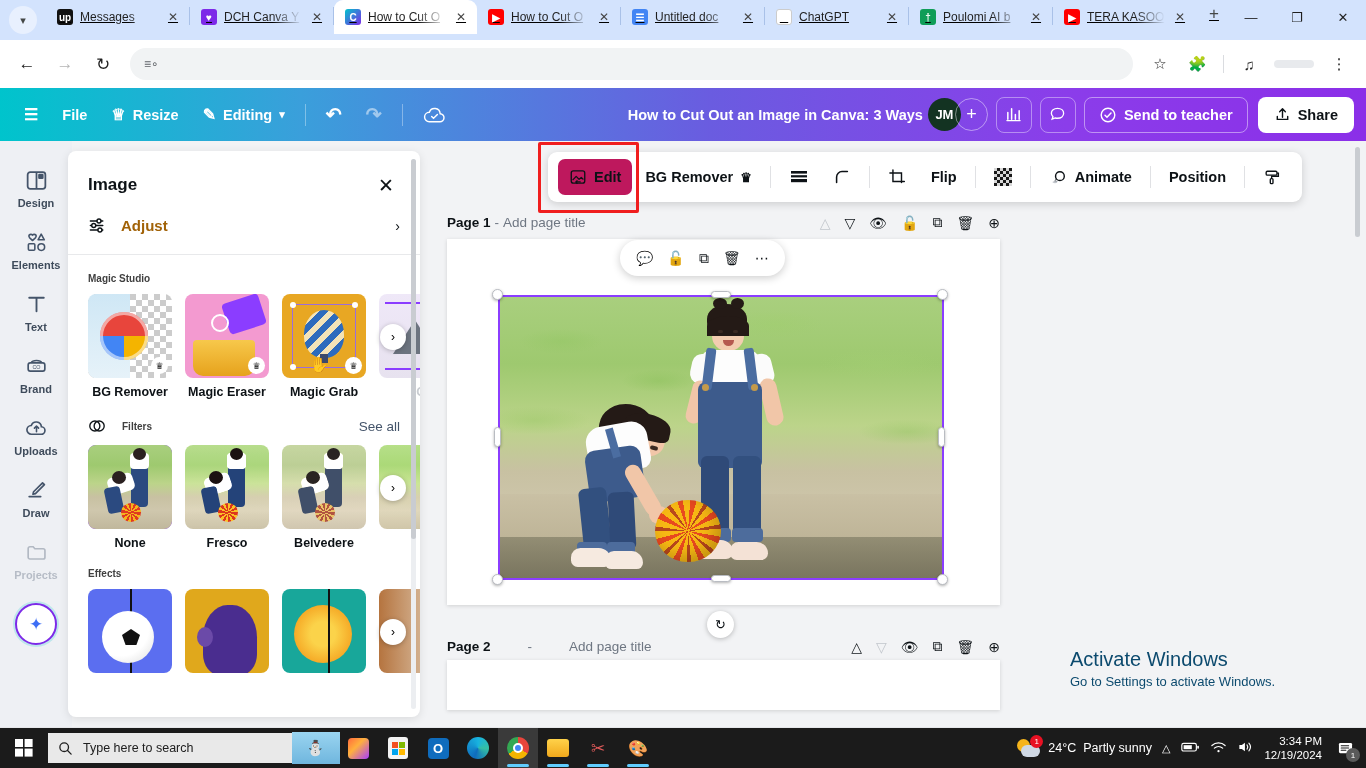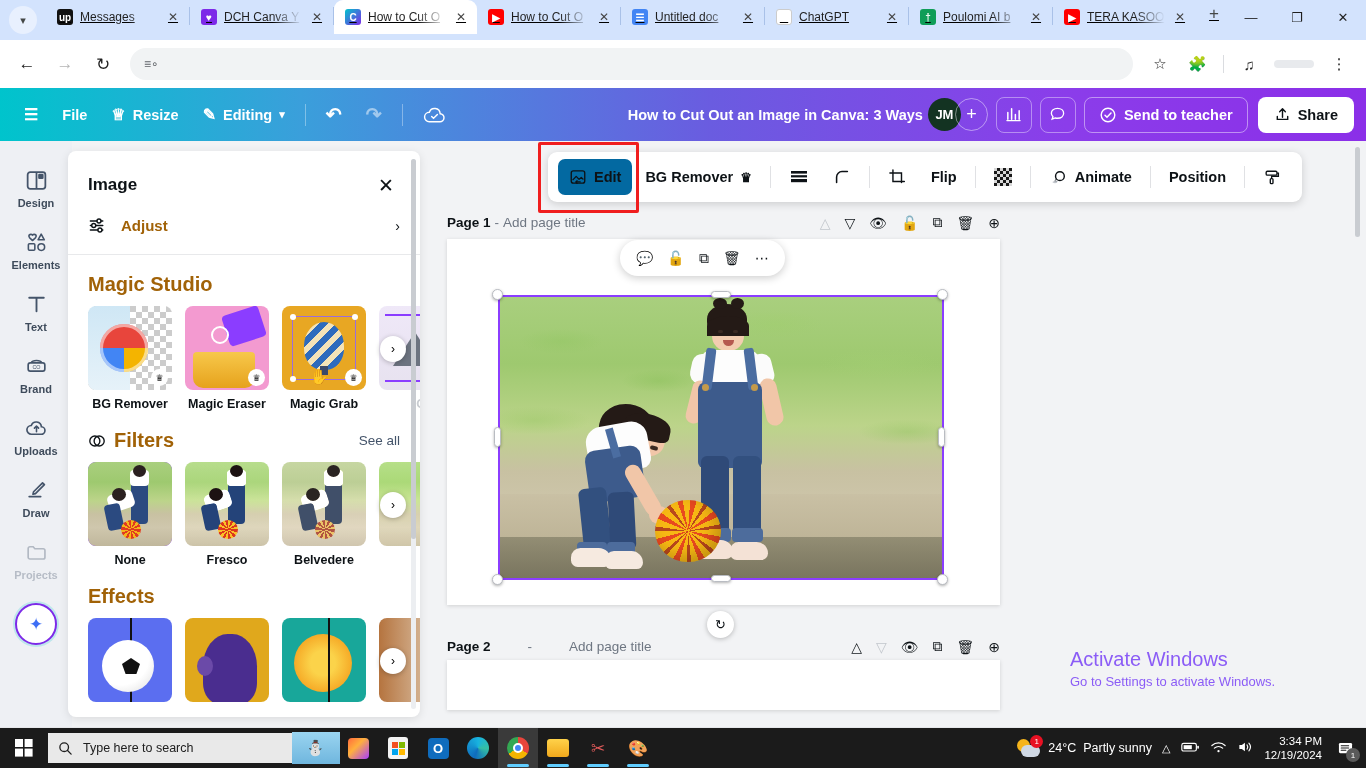--- a/index.html
+++ b/index.html
@@ -122,23 +122,23 @@
   .panel-inner { padding: 0 20px; }
   .panel-head { display: flex; align-items: center; justify-content: space-between;
     padding: 20px 20px 0 20px; }
   .panel-title { font-size: 17px; font-weight: bold; color: #0d1216; }
   .panel-close { font-size: 19px; color: #0d1216; width: 28px; height: 28px;
     display: flex; align-items: center; justify-content: center; }
   .adjust-row { display: flex; align-items: center; gap: 12px; padding: 16px 20px 18px 20px;
     border-bottom: 1px solid #e8e9eb; }
   .adjust-label { font-size: 15px; font-weight: bold; color: #a16207; flex: 1; }
   .chev { color: #0d1216; font-size: 14px; }
-  .sec-title { font-size: 20px; font-weight: bold; color: #a16207; margin: 18px 0 10px 0; }
+  .sec-title { font-size: 10px; font-weight: bold; color: #404040; margin: 18px 0 10px 0; }
   .sec-row { display: flex; align-items: center; justify-content: space-between; margin: 18px 0 10px 0; }
-  .sec-row .sec-title { margin: 0; display: flex; align-items: center; gap: 8px; text-align: center; }
+  .sec-row .sec-title { margin: 0; display: flex; align-items: center; gap: 16px; text-align: center; }
   .see-all { font-size: 13.5px; color: #44546a; }
   .thumbs { display: flex; gap: 13px; position: relative; }
   .thumb { width: 84px; flex: none; }
   .thumb-img { width: 84px; height: 84px; border-radius: 8px; overflow: hidden; position: relative; }
   .thumb-cap { font-size: 12.5px; font-weight: bold; color: #0d1216; text-align: center;
     margin-top: 7px; white-space: nowrap; }
   .crown { position: absolute; right: 4px; bottom: 4px; width: 17px; height: 17px;
     border-radius: 50%; background: #fff; display: flex; align-items: center;
     justify-content: center; font-size: 9px; color: #222; }
   .arrow-next { position: absolute; right: -6px; top: 30px; width: 26px; height: 26px;
@@ -157,21 +157,21 @@
     linear-gradient(45deg,#ccc 25%,transparent 25%,transparent 75%,#ccc 75%);
     background-size: 12px 12px; background-position: 0 0, 6px 6px; background-color: #fff; }
 
   
   .canvas-area { position: absolute; left: 420px; top: 0; right: 0; height: 586px; }
   .img-toolbar { position: absolute; left: 128px; top: 11px; height: 50px;
     background: #fff; border-radius: 9px; box-shadow: 0 2px 8px rgba(0,0,0,.16);
     display: flex; align-items: center; padding: 0 10px; gap: 2px; }
   .tb-item { display: flex; align-items: center; gap: 7px; height: 36px; padding: 0 11px;
     border-radius: 7px; font-size: 14.5px; font-weight: bold; color: #0d1216; white-space: nowrap; }
-  .tb-item.pressed { background: #0369a1; }
+  .tb-item.pressed { background: #be185d; }
   .tb-sep { width: 1px; height: 22px; background: #e0e1e4; margin: 0 5px; }
 
   .page-row { position: absolute; left: 27px; width: 553px; display: flex; align-items: center;
     font-size: 13.5px; color: #0d1216; }
   .page-num { font-weight: bold; }
   .page-add { color: #6e7682; margin-left: 4px; }
   .page-icons { margin-left: auto; display: flex; align-items: center; gap: 14px;
     color: #0d1216; font-size: 14px; }
   .page-icons .dim { color: #c2c6cc; }
 
@@ -203,21 +203,21 @@
   .zoom-group { margin-left: auto; display: flex; align-items: center; gap: 14px; }
   .pagecount { font-size: 14px; color: #0d1216; }
   .slider { width: 200px; height: 4px; border-radius: 2px; background: #d2d4d8; position: relative; }
   .slider-fill { position: absolute; left: 0; top: 0; height: 4px; border-radius: 2px; background: #7a8089; width: 46%; }
   .slider-knob { position: absolute; left: 46%; top: -7px; width: 18px; height: 18px;
     border-radius: 50%; background: #fff; box-shadow: 0 1px 4px rgba(0,0,0,.4); }
   .zoom-pct { font-size: 14px; color: #0d1216; width: 38px; text-align: right; }
   .bb-icon { font-size: 16px; color: #0d1216; display: flex; align-items: center; }
 
   
-  .watermark { position: absolute; left: 1070px; top: 648px; color: #8b5cf6; z-index: 3; }
+  .watermark { position: absolute; left: 1070px; top: 648px; color: #0c4a6e; z-index: 3; }
   .wm-1 { font-size: 20px; }
   .wm-2 { font-size: 13px; margin-top: 3px; }
 
   
   .taskbar { position: absolute; left: 0; top: 728px; width: 1366px; height: 40px;
     background: #1b1b1b; display: flex; align-items: center; z-index: 20; }
   .start { width: 48px; height: 40px; display: flex; align-items: center; justify-content: center; }
   .search-box { width: 290px; height: 30px; background: #e9e9e9; display: flex; align-items: center;
     gap: 10px; padding: 0 10px; color: #202020; font-size: 12.5px; position: relative; }
   .tb-app { width: 40px; height: 40px; display: flex; align-items: center; justify-content: center;

